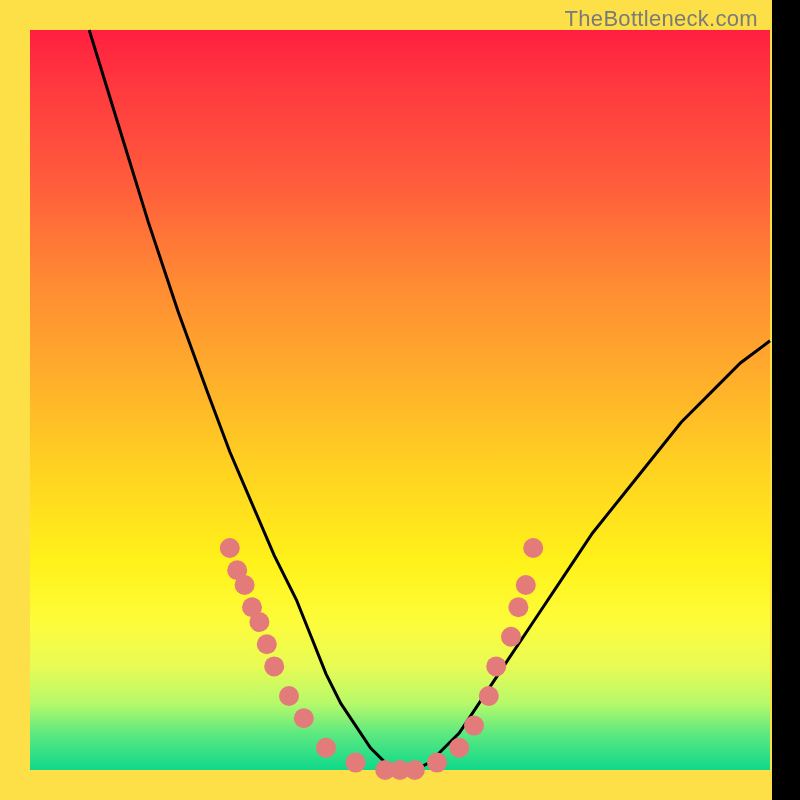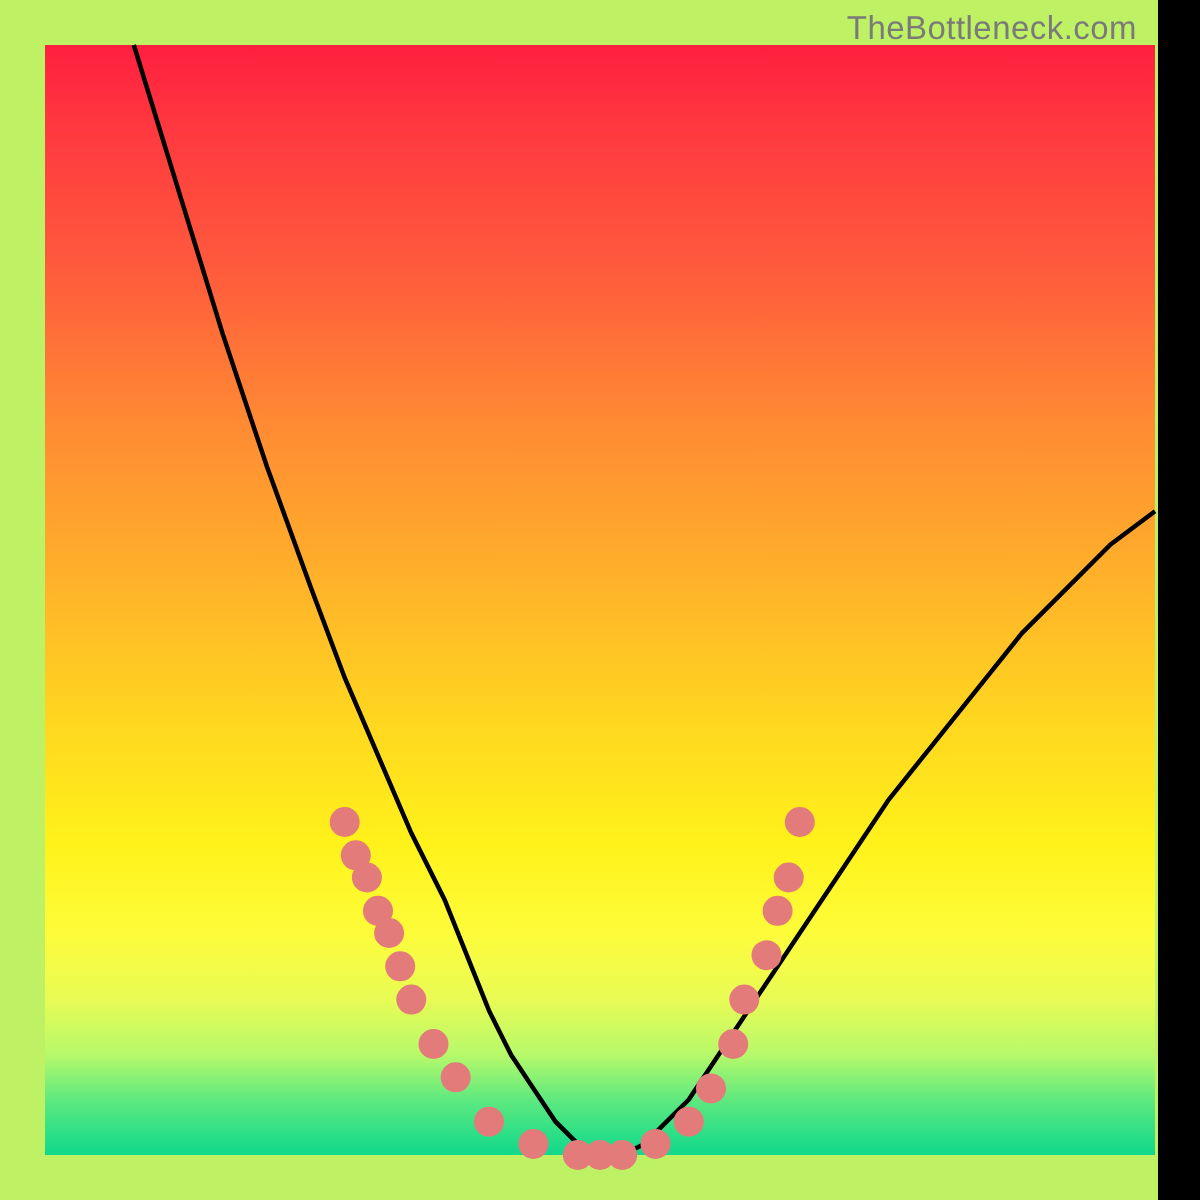--- a/index.html
+++ b/index.html
@@ -8,21 +8,21 @@
     width: 800px;
     height: 800px;
     background: #000;
     overflow: hidden;
     font-family: Arial, Helvetica, sans-serif;
   }
   .stage {
     position: relative;
     width: 772px;
     height: 800px;
-    background: #bef264;
+    background: #fde047;
   }
   .plot {
     position: absolute;
     left: 30px;
     top: 30px;
     width: 740px;
     height: 740px;
     
     background: linear-gradient(
       to bottom,

